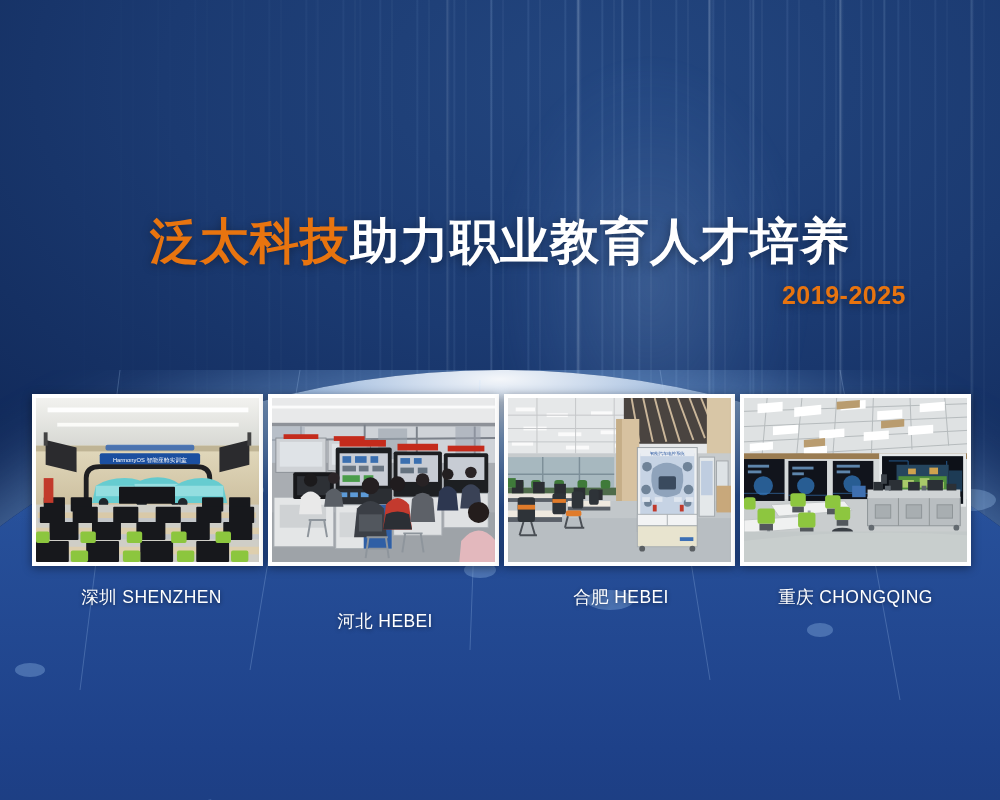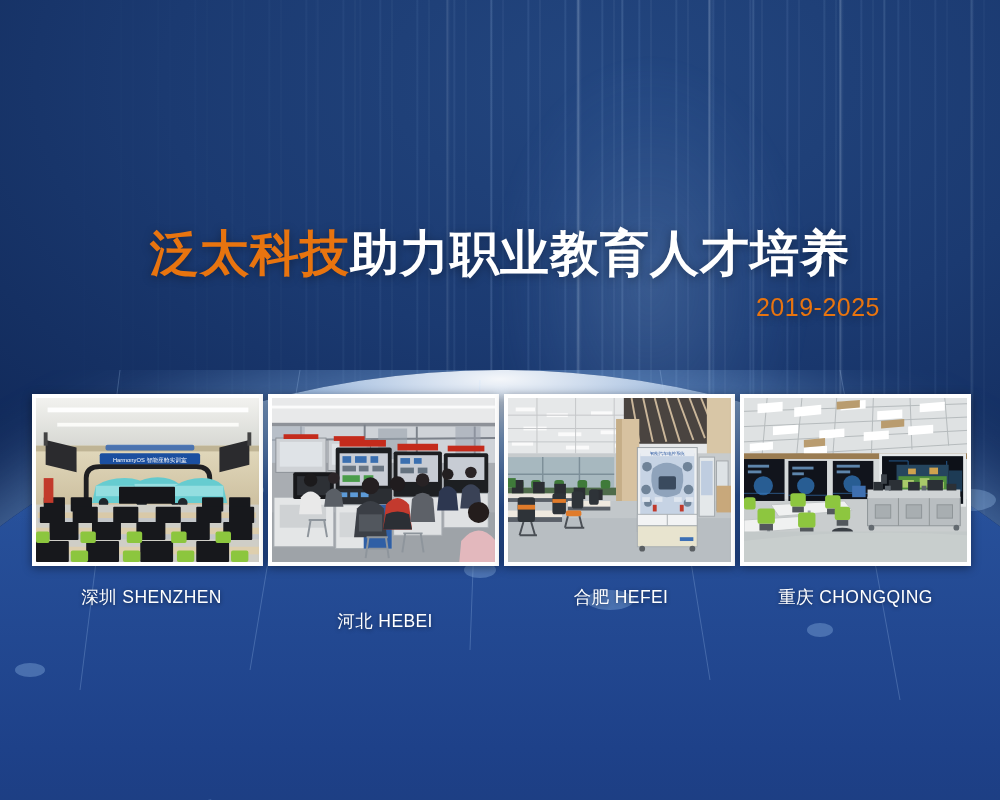--- a/index.html
+++ b/index.html
@@ -55,30 +55,30 @@
     position:absolute; left:0; right:0; top:0; height:900px;
     border-radius:50% 50% 0 0 / 62% 62% 0 0;
     background:
       radial-gradient(ellipse 70% 26% at 50% 1%, rgba(255,255,255,0.95) 0%, rgba(196,226,255,0.55) 26%, rgba(70,125,200,0.18) 55%, rgba(25,60,125,0) 78%),
       linear-gradient(180deg,#2d5a9e 0%,#27509a 16%,#1e4189 42%,#193671 70%,#142c5e 100%);
     box-shadow:0 0 70px 26px rgba(150,200,255,0.40);
   }
   .net{ position:absolute; inset:0; opacity:.75; }
 
   
-  .title-block{ position:absolute; left:0; right:0; top:228px; text-align:center; }
+  .title-block{ position:absolute; left:0; right:0; top:216px; text-align:center; }
   .title{
     font-size:49px; font-weight:bold; letter-spacing:1px; line-height:1.05;
     white-space:nowrap; text-shadow:0 2px 10px rgba(0,0,0,.35);
   }
   .title .brand{ color:#e8740f; }
   .title .rest{ color:#ffffff; }
   .years{
-    margin-top:14px; margin-right:120px; text-align:right;
-    color:#e8740f; font-size:25px; font-weight:normal; letter-spacing:.5px;
+    margin-top:14px; margin-right:94px; text-align:right;
+    color:#e8740f; font-size:25px; font-weight:bold; letter-spacing:.5px;
     text-shadow:0 2px 8px rgba(0,0,0,.35);
   }
 
   
   .photo-row{ position:absolute; left:32px; top:394px; width:936px; display:flex; gap:5px; }
   .photo-card{ width:231px; }
   .photo{
     position:relative; width:231px; height:172px; background:#cfd6dd;
     border:4px solid #ffffff; overflow:hidden;
     box-shadow:0 2px 9px rgba(0,0,0,.42);
@@ -658,17 +658,17 @@
           <path d="M0 150 Q115 136 231 144 L231 172 L0 172 Z" fill="#c8cecd"></path>
         </svg>
       </div>
     </div>
 
   </div>
 
   <div class="captions">
     <div class="cap c0">深圳  SHENZHEN</div>
     <div class="cap c1">河北  HEBEI</div>
-    <div class="cap c2">合肥  HEFEI</div>
+    <div class="cap c2">合肥  HEBEI</div>
     <div class="cap c3">重庆  CHONGQING</div>
   </div>
 
 </div>
 
 </body></html>

